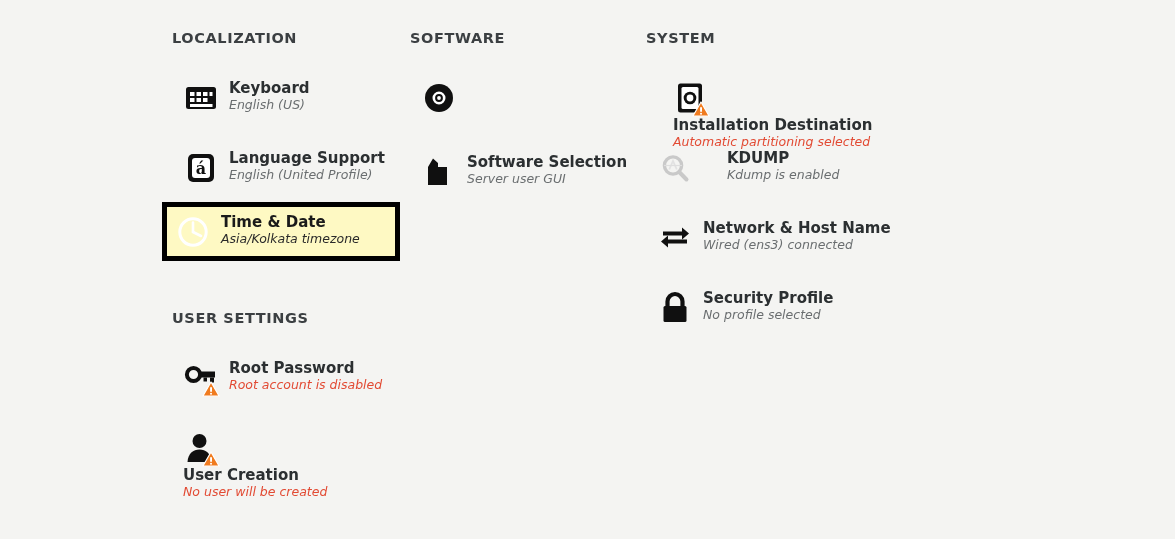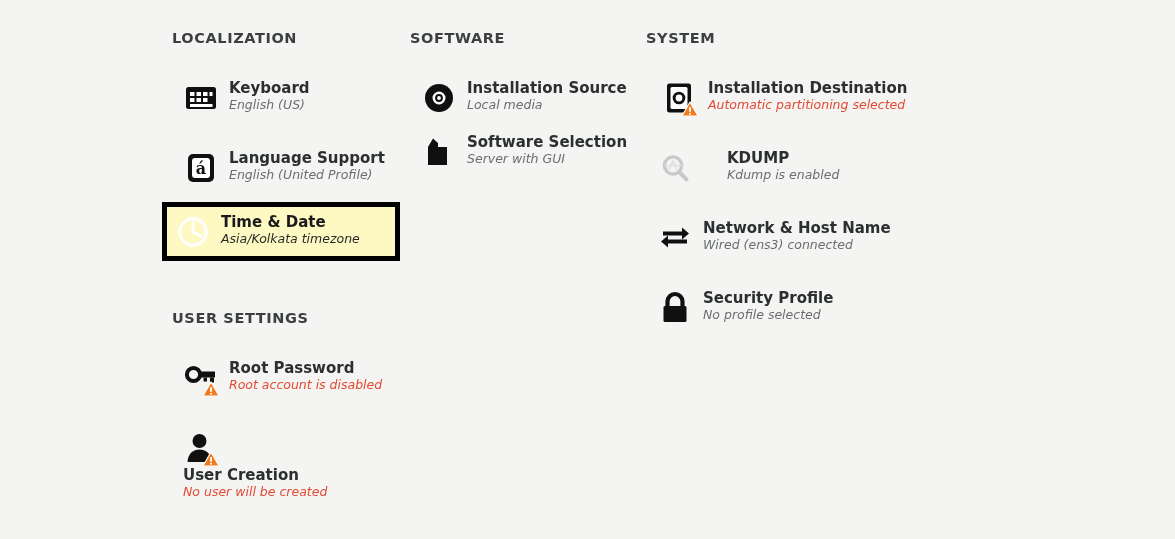--- a/index.html
+++ b/index.html
@@ -101,24 +101,24 @@
   
   #sp-keyboard  { left: 0px; top: 70px; }
   #sp-language  { left: 0px; top: 140px; }
   #sp-timedate  { left: -8px; top: 204px; width: 234px; }
   #usersettings-title { position:absolute; top: 311px; left: 0; }
   #sp-rootpw    { left: 0px; top: 350px; }
   #sp-usercre   { left: 0px; top: 420px; flex-direction: column; }
 
   
   #sp-instsrc   { left: 0px; top: 70px; }
-  #sp-swsel     { left: 0px; top: 124px; }
-
-  
-  #sp-instdest  { left: 5px; top: 70px; }
+  #sp-swsel     { left: 0px; top: 144px; }
+
+  
+  #sp-instdest  { left: 16px; top: 70px; flex-direction: column; }
   #sp-kdump     { left: 0px; top: 140px; gap: 24px; }
   #sp-network   { left: 0px; top: 210px; }
   #sp-security  { left: 0px; top: 280px; }
 </style>
 </head>
 <body>
 
 <div class="hub">
 
   <div class="col col-localization">
@@ -235,37 +235,33 @@
     <div class="spoke" id="sp-instsrc">
       <div class="icon-wrap">
         <div class="ic">
           <svg width="36" height="36" viewBox="0 0 36 36">
             <circle cx="18" cy="18" r="14" fill="#101010"></circle>
             <circle cx="18" cy="18" r="5.2" fill="none" stroke="#ffffff" stroke-width="2.6"></circle>
             <circle cx="18" cy="18" r="1.9" fill="#ffffff"></circle>
           </svg>
         </div>
       </div>
-      <div class="txt">
-        <div class="title">Installation Source</div>
-        <div class="status">Local media</div>
-      </div>
     </div>
 
     <div class="spoke" id="sp-swsel">
       <div class="icon-wrap">
         <div class="ic">
           <svg width="36" height="36" viewBox="0 0 36 36">
             <path d="M7 13 L7 31 L26 31 L26 13 L17 13 L17 9 L12 4.5 L7 13 Z" fill="#101010"></path>
           </svg>
         </div>
       </div>
       <div class="txt">
         <div class="title">Software Selection</div>
-        <div class="status">Server with GUI</div>
+        <div class="status">Server user GUI</div>
       </div>
     </div>
   </div>
 
   <div class="col col-system">
 
     <div class="section-title t-top">SYSTEM</div>
 
     <div class="spoke" id="sp-instdest">
       <div class="icon-wrap">

